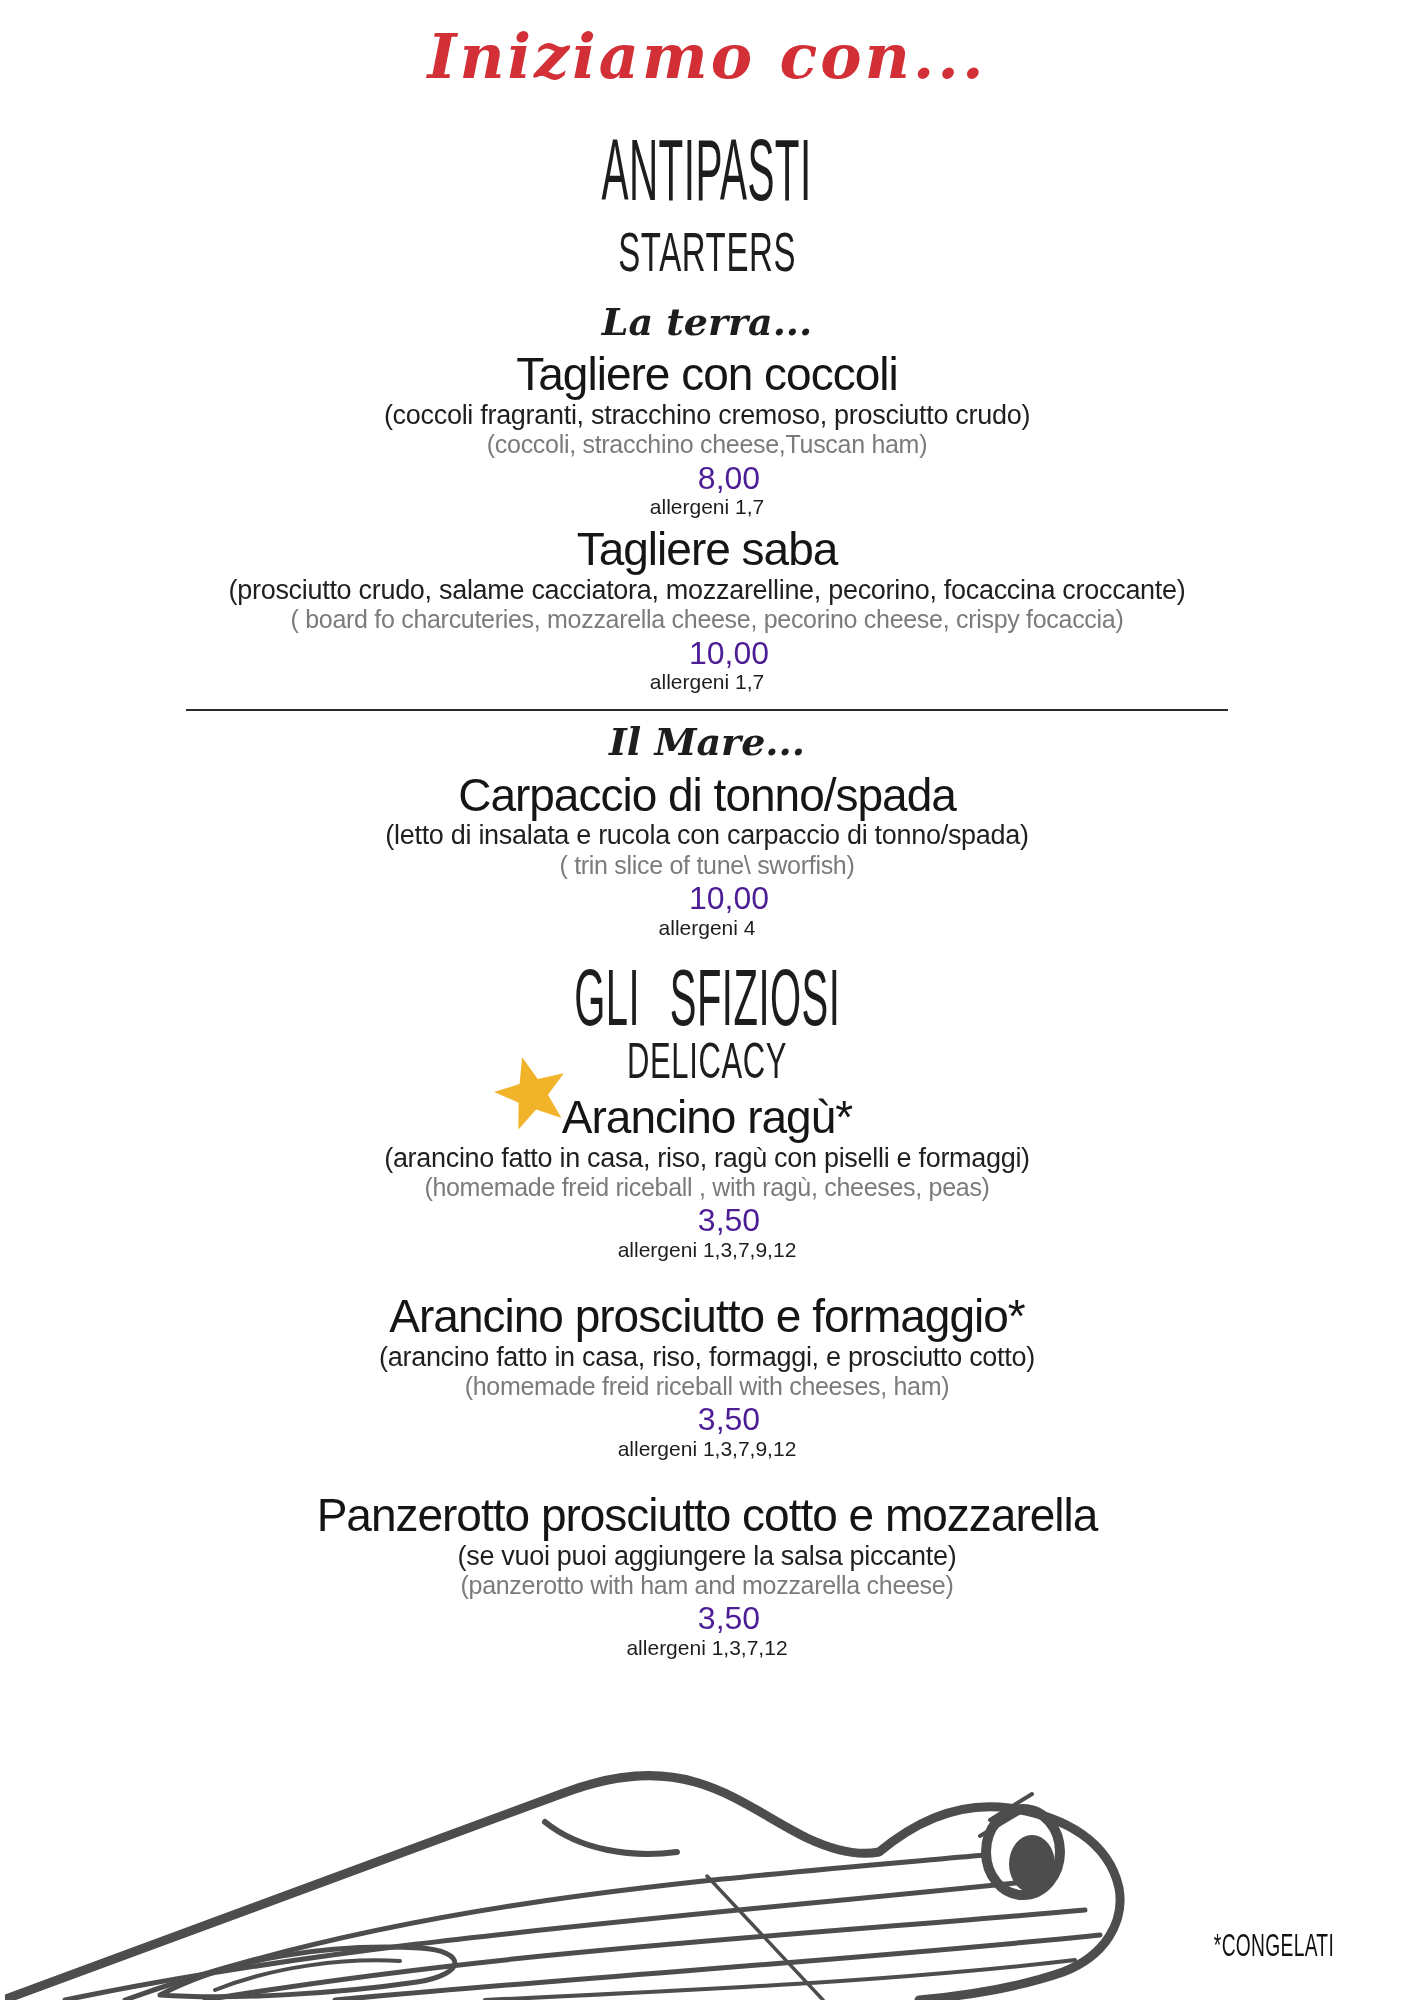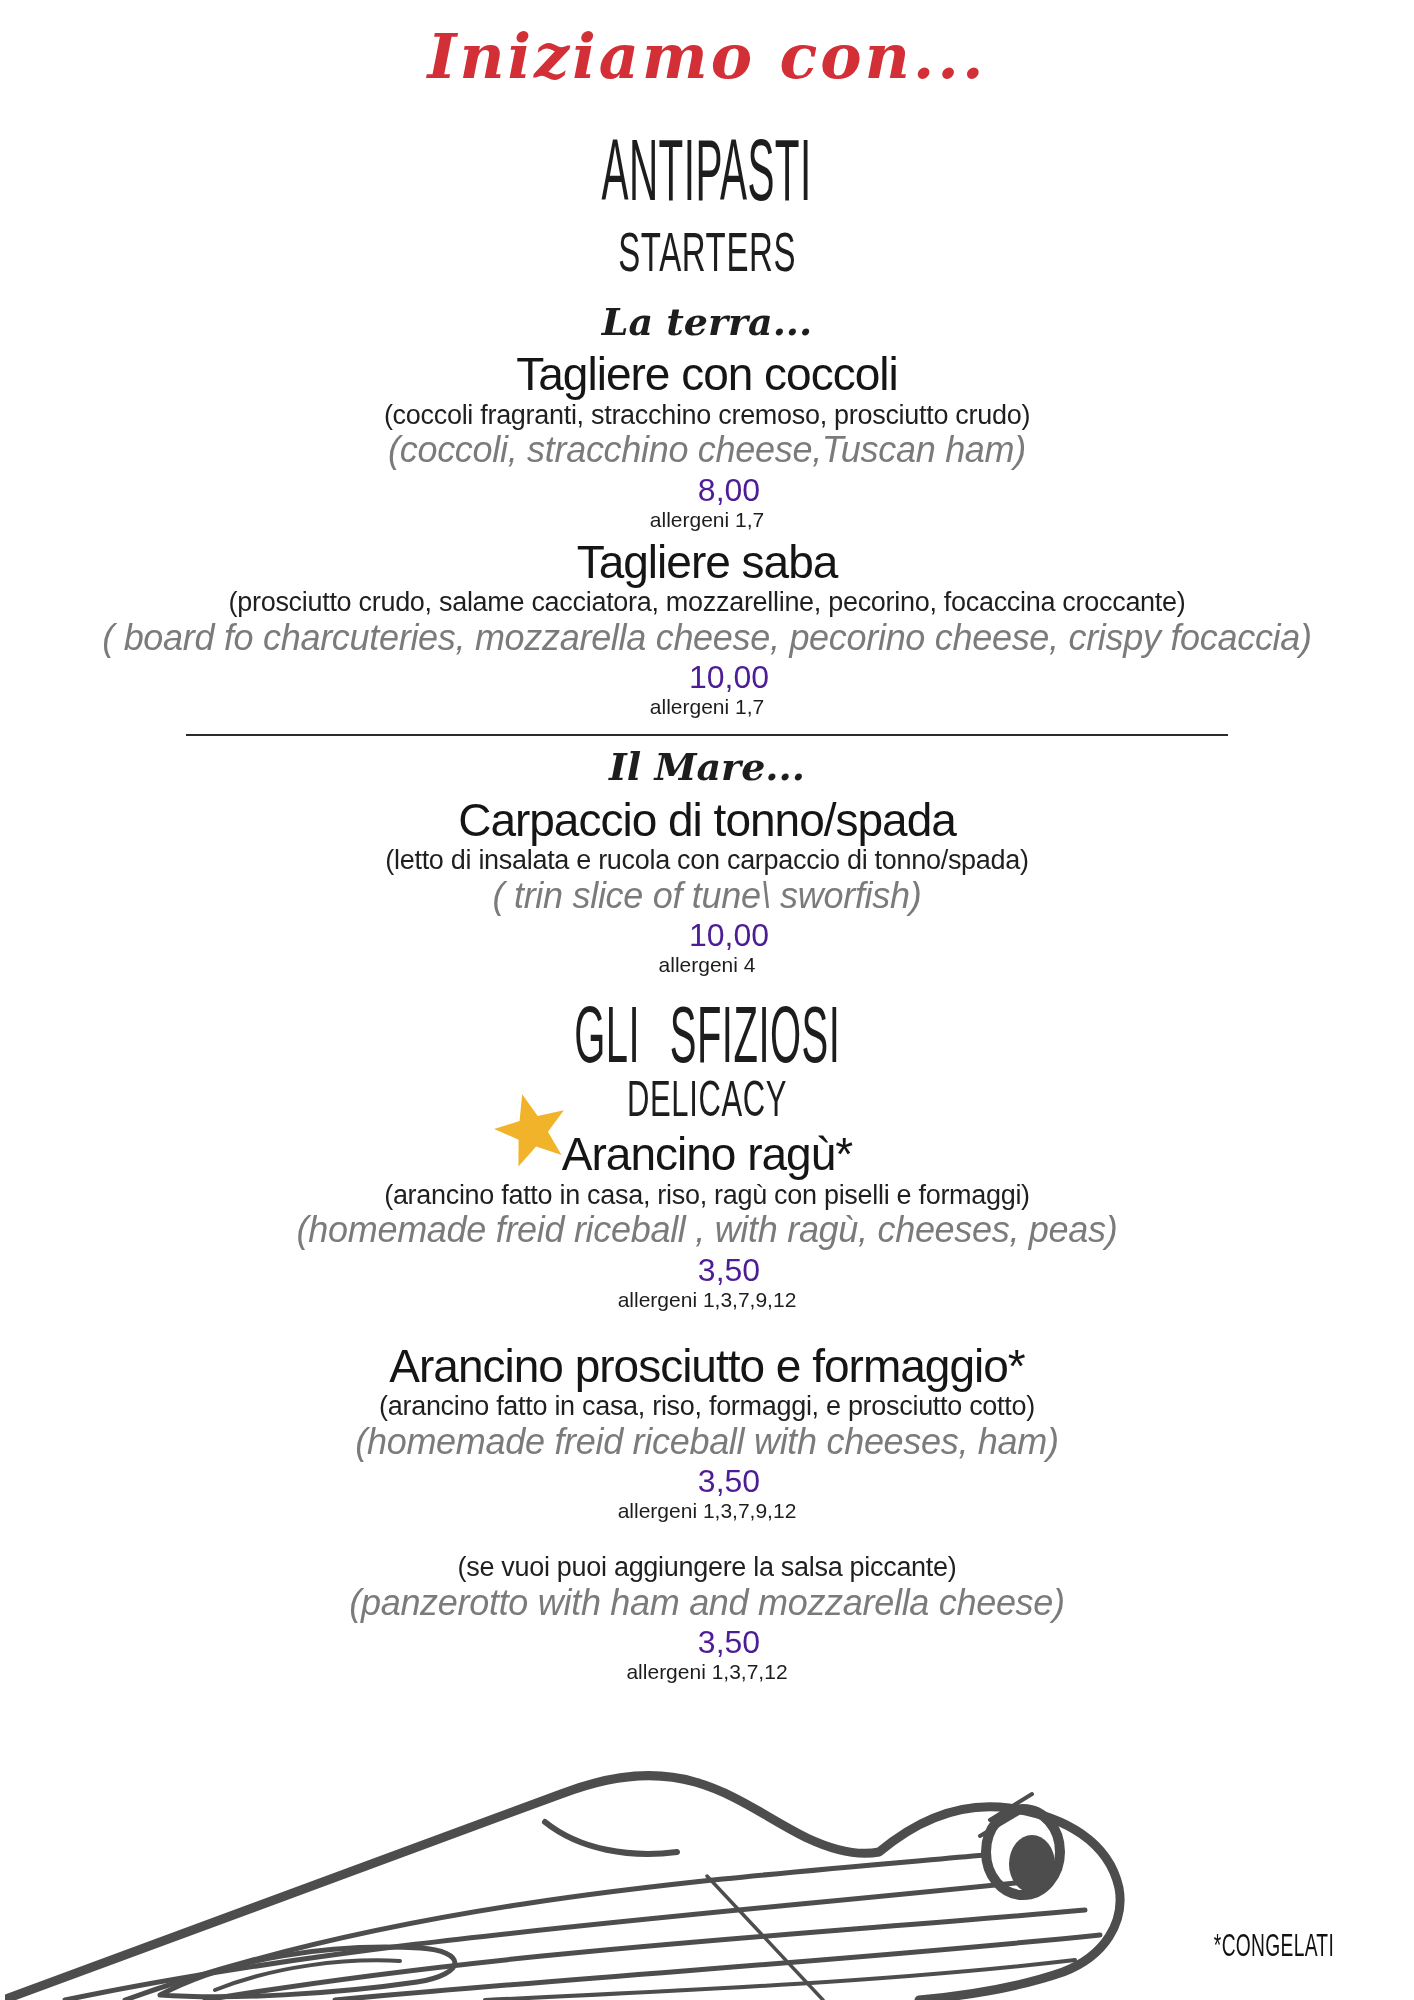--- a/index.html
+++ b/index.html
@@ -28,21 +28,21 @@
   .heading-xl2{margin-top:22px;line-height:.92;}
   .heading-xl2 .cond{font-size:80px;font-weight:500;transform:scaleX(.50);letter-spacing:1px;word-spacing:.45em;}
   .heading-lg2{margin-top:4px;line-height:.95;}
   .heading-lg2 .cond{font-size:50px;font-weight:500;transform:scaleX(.62);letter-spacing:1px;}
   
   .item{margin-top:6px;}
   .item-name{font-size:46px;line-height:1.10;letter-spacing:-1px;color:#151515;white-space:nowrap;}
   .name-wrap{position:relative;display:inline-block;}
   .star-icon-svg{position:absolute;width:80px;height:80px;pointer-events:none;}
   .desc-it{font-size:27px;line-height:1.13;color:#1f1f1f;white-space:nowrap;letter-spacing:-.3px;}
-  .desc-en{font-size:36px;line-height:1.13;color:#7b7b7b;white-space:nowrap;letter-spacing:-.3px;font-style:italic;}
+  .desc-en{font-size:25px;line-height:1.13;color:#7b7b7b;white-space:nowrap;letter-spacing:-.3px;}
   .price{font-size:32px;line-height:1.05;margin-top:3px;color:#4c1d95;padding-left:44px;}
   .allergens{font-size:21px;line-height:1.1;color:#1d1d1d;}
   .divider{
     width:1042px;margin:16px auto 10px auto;border:none;
     border-top:2px solid #2b2b2b;
   }
   .gap-md{margin-top:22px;}
   .gap-lg{margin-top:30px;}
   
   .footnote{
@@ -121,20 +121,21 @@
 
   <div class="item gap-lg">
     <div class="item-name">Arancino prosciutto e formaggio*</div>
     <div class="desc-it">(arancino fatto in casa,  riso, formaggi, e prosciutto cotto)</div>
     <div class="desc-en">(homemade freid riceball with cheeses, ham)</div>
     <div class="price">3,50</div>
     <div class="allergens">allergeni 1,3,7,9,12</div>
   </div>
 
   <div class="item gap-lg">
+    <div class="item-name">Panzerotto prosciutto cotto e mozzarella</div>
     <div class="desc-it">(se vuoi puoi aggiungere la salsa piccante)</div>
     <div class="desc-en">(panzerotto with ham and mozzarella cheese)</div>
     <div class="price">3,50</div>
     <div class="allergens">allergeni 1,3,7,12</div>
   </div>
 
   <svg class="board-svg" viewBox="0 0 1240 242" aria-hidden="true">
     <g stroke="#4d4d4d" fill="none" stroke-linecap="round" stroke-linejoin="round">
 
       <path stroke-width="9" d="M 18 242

